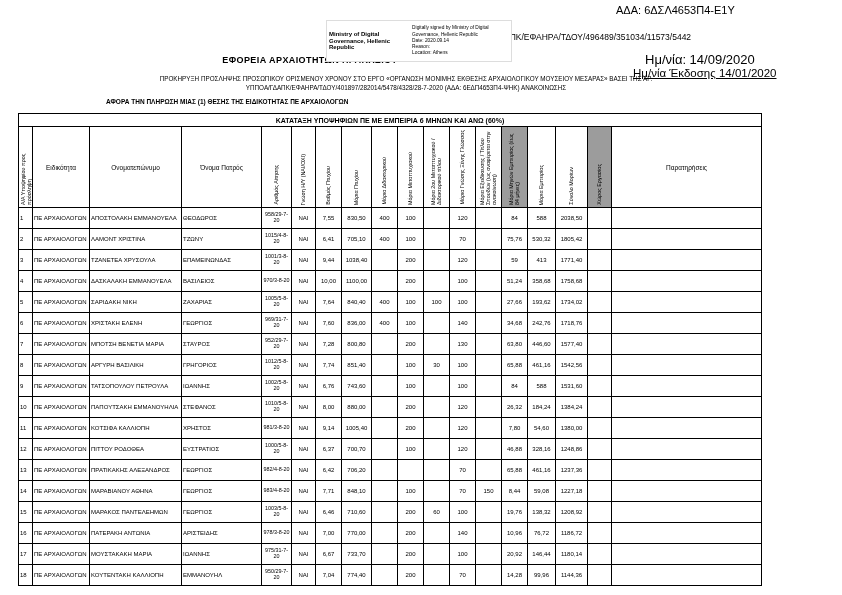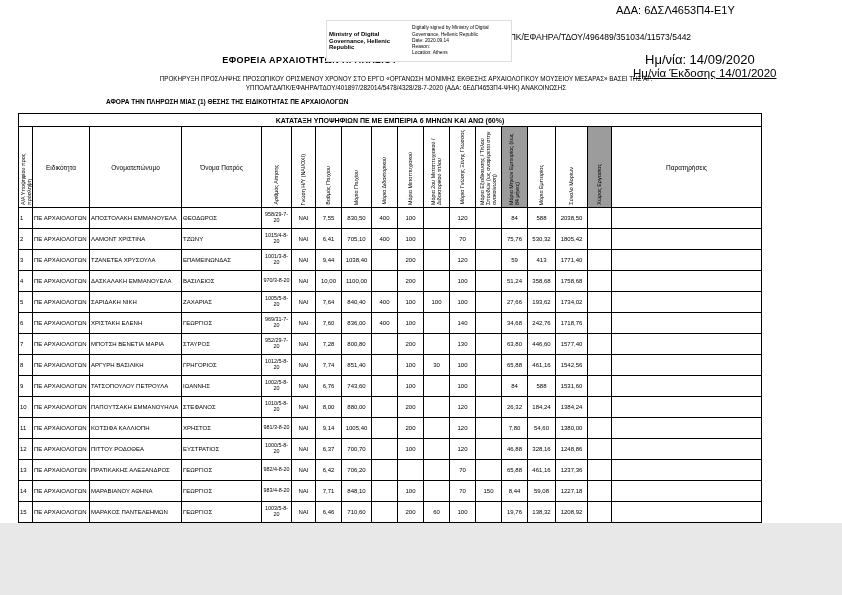--- a/index.html
+++ b/index.html
@@ -1,17 +1,17 @@
 <!DOCTYPE html>
 <html lang="el"><head>
 <meta charset="utf-8">
 <style>
   html,body{margin:0;padding:0;background:#e8e8e8;}
   .page{
-    position:relative;width:842px;height:523px;background:#fff;
+    position:relative;width:842px;height:595px;background:#fff;
     outline:1px solid #000;overflow:hidden;margin:0 auto;
     font-family:"Liberation Sans", sans-serif;color:#000;
   }
   .abs{position:absolute;}
   .ada{left:616px;top:4px;font-size:11px;white-space:nowrap;}
   .protocol{left:462px;top:32px;font-size:8.5px;white-space:nowrap;z-index:1;}
   .stamp{left:326px;top:20px;width:184px;height:40px;background:#fff;z-index:2;display:flex;align-items:center;border:0.5px solid #ddd;}
   .stamp-left{width:80px;font-size:6px;font-weight:bold;line-height:1.15;padding:1px 2px;}
   .stamp-right{width:100px;font-size:4.8px;line-height:1.3;padding-left:2px;}
   .date1{left:645px;top:52px;font-size:13px;white-space:nowrap;}

